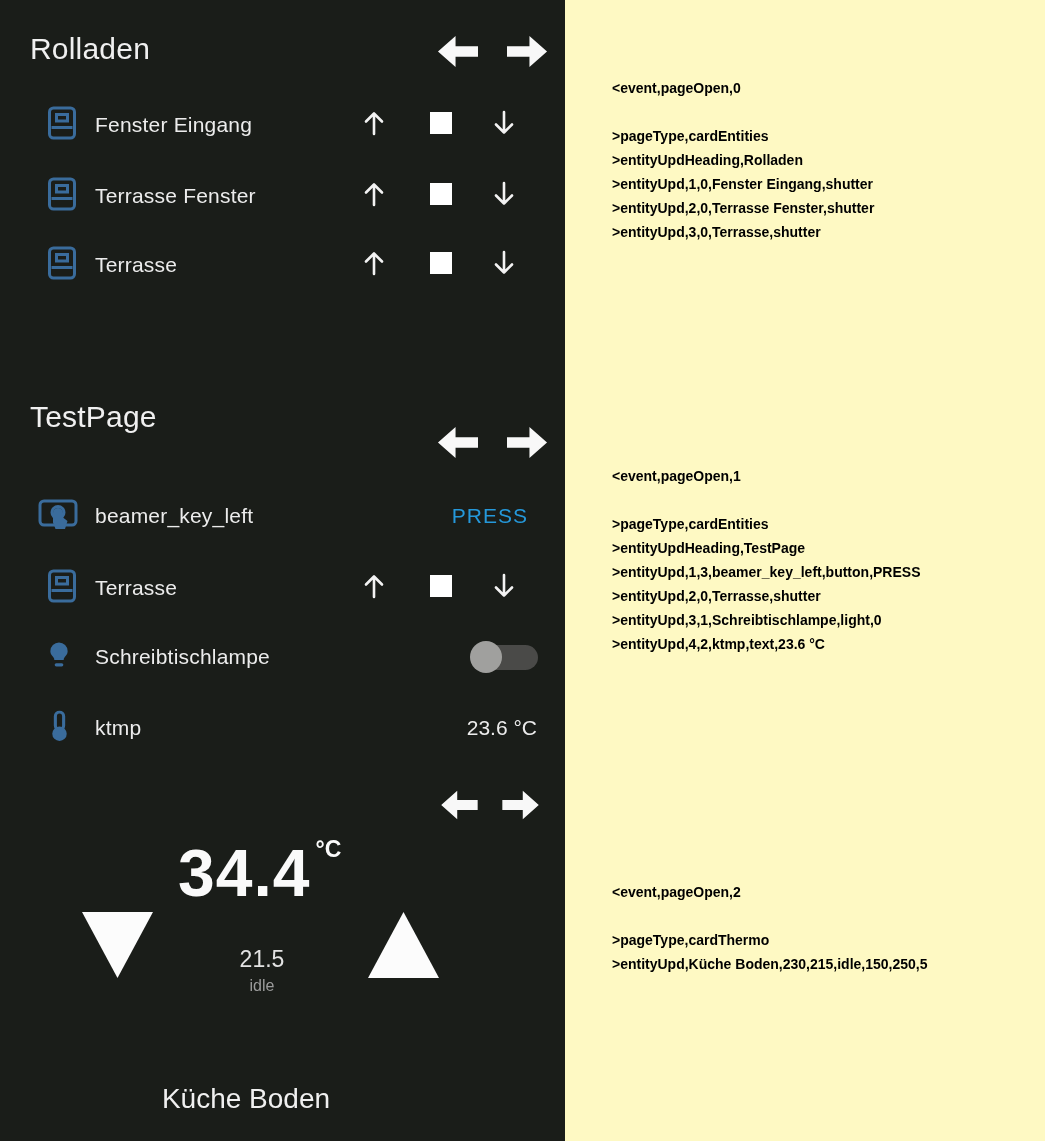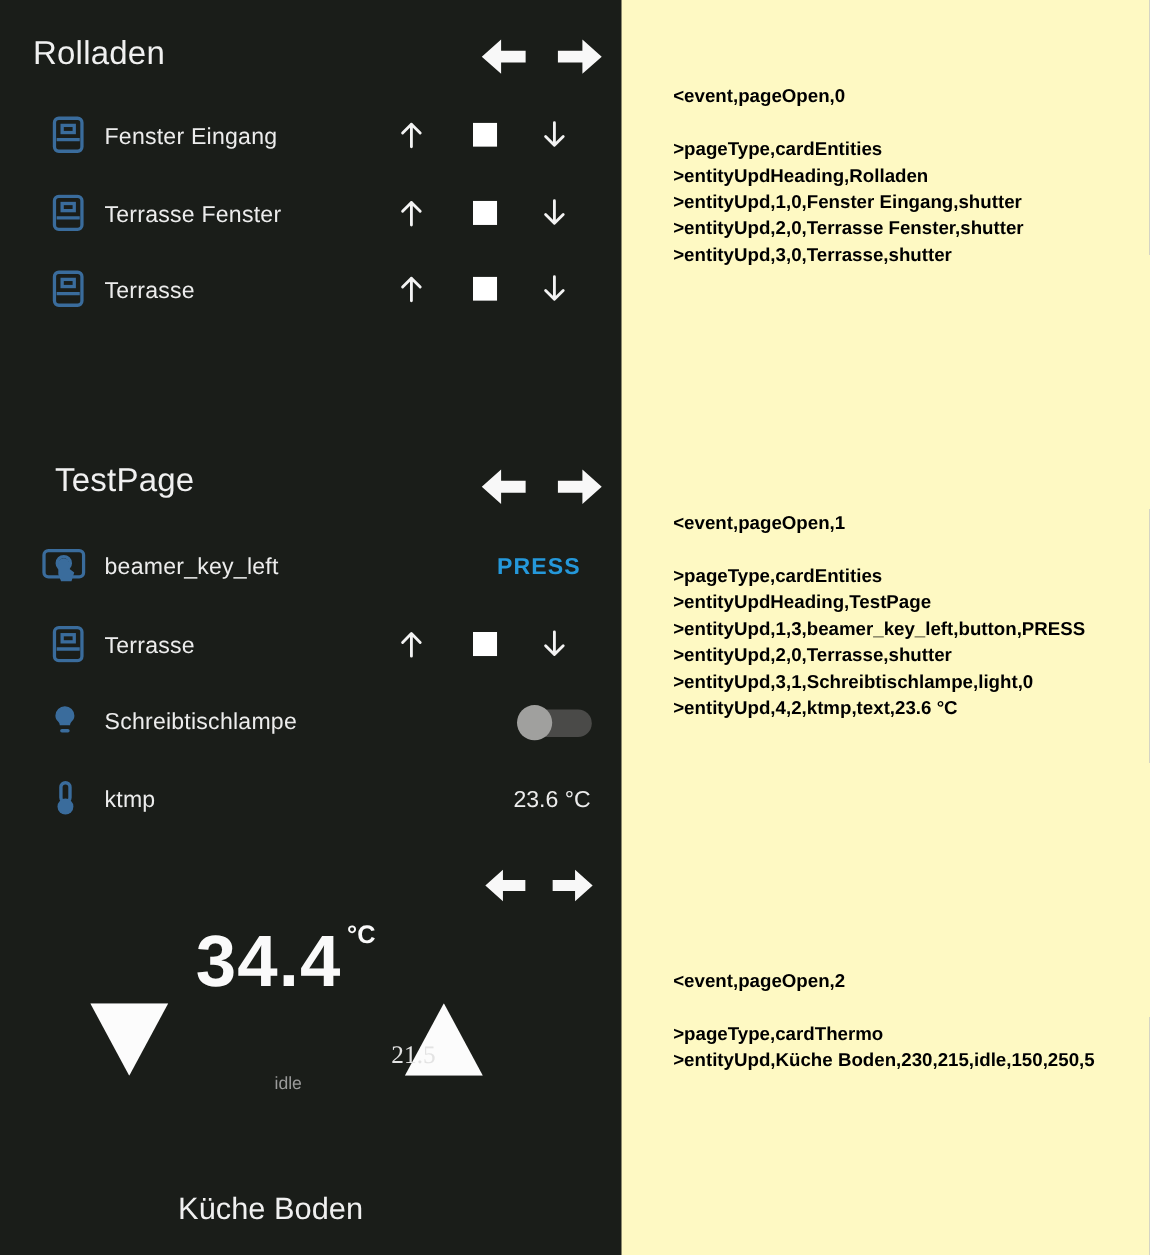--- a/index.html
+++ b/index.html
@@ -5,21 +5,21 @@
   * { margin:0; padding:0; box-sizing:border-box; }
   html,body { width:1045px; height:1141px; background:#ffffff;
               font-family:"Liberation Sans", sans-serif; }
   .stage { position:relative; width:1045px; height:1141px; overflow:hidden; background:#fef9c3; }
 
   
   .panel { position:absolute; left:0; top:0; width:565px; height:1141px; background:#1a1d19; }
 
   .card-heading { position:absolute; left:30px; color:#f0f0f0; font-size:30px; letter-spacing:0.2px; }
   .hd1 { top:32px; }
-  .hd2 { top:420px;margin-left:20px; }
+  .hd2 { top:400px; }
 
   .nav { position:absolute; }
   .nav svg { display:block; }
 
   .row { position:absolute; left:0; width:565px; height:66px; }
   .r-a1 { top:92px; } .r-a2 { top:163px; } .r-a3 { top:232px; }
   .r-b1 { top:483px; } .r-b2 { top:555px; } .r-b3 { top:624px; } .r-b4 { top:695px; }
 
   .e-icon { position:absolute; top:50%; transform:translateY(-50%); }
   .i-shutter { left:46px; }
@@ -29,50 +29,50 @@
 
   .e-label { position:absolute; left:95px; top:50%; transform:translateY(-50%);
              color:#ececec; font-size:21px; letter-spacing:0.2px; white-space:nowrap; }
 
   .ctrl { position:absolute; top:50%; transform:translateY(-50%); cursor:pointer; }
   .c-up   { left:359px; }
   .c-stop { left:430px; }
   .c-down { left:489px; }
 
   .press-label { position:absolute; right:37px; top:50%; transform:translateY(-50%);
-                 color:#2598da; font-size:21px; font-weight:700; letter-spacing:1px; }
+                 color:#2598da; font-size:21px; font-weight:400; letter-spacing:1px; }
 
   .text-value { position:absolute; right:28px; top:50%; transform:translateY(-50%);
                 color:#ececec; font-size:21px; white-space:nowrap; }
 
   .toggle { position:absolute; left:470px; top:50%; transform:translateY(-50%);
             width:70px; height:32px; cursor:pointer; }
   .toggle .track { position:absolute; left:8px; top:4px; width:60px; height:25px;
                    border-radius:13px; background:#4a4a48; }
   .toggle .knob  { position:absolute; left:0; top:0; width:32px; height:32px;
                    border-radius:50%; background:#a0a09e; }
 
   
   .thermo-temp { position:absolute; left:178px; top:840px; color:#fafafa;
                  font-size:66px; font-weight:700; line-height:1; letter-spacing:1px; white-space:nowrap; }
   .thermo-unit { font-size:23px; font-weight:700; vertical-align:top;
                  position:relative; top:-2px; margin-left:5px; letter-spacing:0; }
   .tri { position:absolute; cursor:pointer; }
   .tri-down { left:82px;  top:912px; }
   .tri-up   { left:368px; top:912px; }
-  .thermo-target { position:absolute; left:96px; width:300px; top:946px; text-align:right;
-                   color:#e3e3e3; font-size:23px;font-family:Liberation Serif, serif; }
+  .thermo-target { position:absolute; left:112px; width:300px; top:946px; text-align:center;
+                   color:#e3e3e3; font-size:23px; }
   .thermo-state  { position:absolute; left:112px; width:300px; top:977px; text-align:center;
                    color:#9b9b9b; font-size:16px; }
   .thermo-title  { position:absolute; left:46px; width:400px; top:1083px; text-align:center;
                    color:#f0f0f0; font-size:28px; }
 
   
   .proto { position:absolute; left:612px; width:430px; color:#000;
-           font-weight:700; font-size:17px; line-height:24px; letter-spacing:0; }
+           font-weight:700; font-size:14px; line-height:24px; letter-spacing:0; }
   .p1 { top:76px; } .p2 { top:464px; } .p3 { top:880px; }
   .proto-line { min-height:24px; white-space:pre; }
 </style>
 </head>
 <body>
 
 <div class="stage">
 
   <div class="panel">
 

